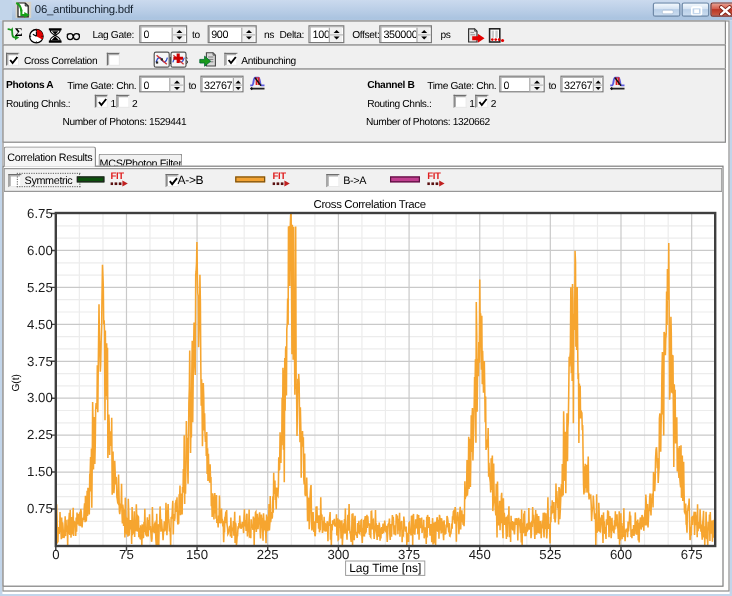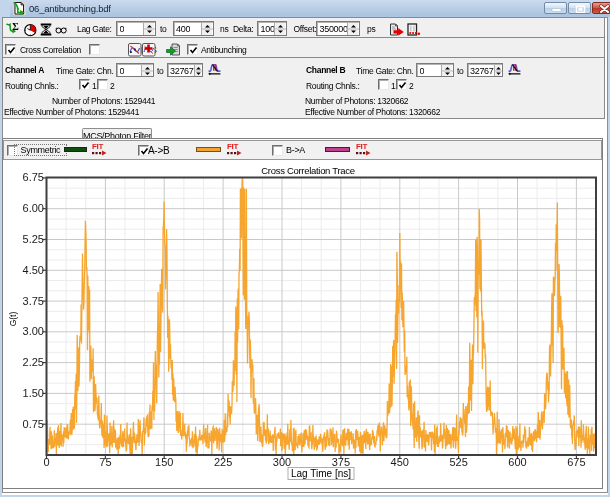--- a/index.html
+++ b/index.html
@@ -139,21 +139,21 @@
     <div class="ud">
         <svg width="11" height="12">
           <path d="M5.5 2 L8 4.5 L3 4.5 Z" fill="#000"></path>
           <path d="M5.5 10 L8 7.5 L3 7.5 Z" fill="#000"></path>
           <line x1="0" y1="6" x2="11" y2="6" stroke="#bbb" stroke-width="1"></line>
         </svg>
       </div>
     </div>
   <span class="lbl" style="left:160px; top:24px;">to</span>
   <div class="spin" style="left:172.5px; top:21px; width:41.5px;">
-      <span class="v">400</span>
+      <span class="v">900</span>
     <div class="ud">
         <svg width="11" height="12">
           <path d="M5.5 2 L8 4.5 L3 4.5 Z" fill="#000"></path>
           <path d="M5.5 10 L8 7.5 L3 7.5 Z" fill="#000"></path>
           <line x1="0" y1="6" x2="11" y2="6" stroke="#bbb" stroke-width="1"></line>
         </svg>
       </div>
     </div>
   <span class="lbl" style="left:220px; top:24px;">ns</span>
   <span class="lbl" style="left:233px; top:24px;">Delta:</span>
@@ -212,21 +212,21 @@
   </svg>
   <div class="cb" style="left:187px; top:44px;">
       <svg width="11" height="11">
         <path d="M2.5 5 L4.5 7.5 L8.5 2.5" stroke="#000" stroke-width="1.6" fill="none"></path>
       </svg>
     </div>
   <span class="lbl" style="left:201px; top:45px;">Antibunching</span>
 
   <div class="panel" id="p3"></div>
 
-  <span class="lbl bold" style="left:5px; top:65px;">Channel A</span>
+  <span class="lbl bold" style="left:5px; top:65px;">Photons A</span>
   <span class="lbl" style="left:56px; top:66px;">Time Gate: Chn.</span>
   <div class="spin" style="left:116px; top:62.5px; width:38px; height:14px;">
       <span class="v">0</span>
     <div class="ud">
         <svg width="11" height="12">
           <path d="M5.5 2 L8 4.5 L3 4.5 Z" fill="#000"></path>
           <path d="M5.5 10 L8 7.5 L3 7.5 Z" fill="#000"></path>
           <line x1="0" y1="6" x2="11" y2="6" stroke="#bbb" stroke-width="1"></line>
         </svg>
       </div>
@@ -252,21 +252,20 @@
   <span class="lbl" style="left:5px; top:81px;">Routing Chnls.:</span>
   <div class="cb" style="left:79px; top:79px;">
       <svg width="11" height="11">
         <path d="M2.5 5 L4.5 7.5 L8.5 2.5" stroke="#000" stroke-width="1.6" fill="none"></path>
       </svg>
     </div>
   <span class="lbl" style="left:92px; top:81px;">1</span>
   <div class="cb" style="left:97px; top:79px;"></div>
   <span class="lbl" style="left:110px; top:81px;">2</span>
   <span class="lbl" style="left:4px; top:96px;padding-left:48px;">Number of Photons: 1529441</span>
-  <span class="lbl" style="left:4px; top:107px;">Effective Number of Photons: 1529441</span>
 
   <span class="lbl bold" style="left:306px; top:65px;text-align:right;">Channel B</span>
   <span class="lbl" style="left:356px; top:66px;">Time Gate: Chn.</span>
   <div class="spin" style="left:416px; top:62.5px; width:38px; height:14px;">
       <span class="v">0</span>
     <div class="ud">
         <svg width="11" height="12">
           <path d="M5.5 2 L8 4.5 L3 4.5 Z" fill="#000"></path>
           <path d="M5.5 10 L8 7.5 L3 7.5 Z" fill="#000"></path>
           <line x1="0" y1="6" x2="11" y2="6" stroke="#bbb" stroke-width="1"></line>
@@ -294,22 +293,22 @@
   <span class="lbl" style="left:306px; top:81px;">Routing Chnls.:</span>
   <div class="cb" style="left:378px; top:79px;"></div>
   <span class="lbl" style="left:391px; top:81px;">1</span>
   <div class="cb" style="left:396px; top:79px;">
       <svg width="11" height="11">
         <path d="M2.5 5 L4.5 7.5 L8.5 2.5" stroke="#000" stroke-width="1.6" fill="none"></path>
       </svg>
     </div>
   <span class="lbl" style="left:409px; top:81px;">2</span>
   <span class="lbl" style="left:305px; top:96px;">Number of Photons: 1320662</span>
-  <span class="lbl" style="left:305px; top:107px;">Effective Number of Photons: 1320662</span>
-
+
+  <div class="tab" style="left:3px; top:122px; width:77px; height:17px; background:#f6f6f6; z-index:3; line-height:17px;">Correlation Results</div>
   <div class="tab" style="left:82px; top:128px; width:70px; height:15px; line-height:14px;text-align:center;">MCS/Photon Filter</div>
   <div id="tabpage"></div>
   <div id="legend"></div>
 
   <div class="cb" style="left:7px; top:145px; z-index:5;"></div>
   <span class="lbl" style="left:15px; top:145px; z-index:5; outline:1px dotted #777; font-size:9px; padding:0 5.5px;">Symmetric</span>
   <div class="sw" style="left:64px; width:23px; background:#0c500c; border:1px solid #222; height:5px; top:147px; z-index:5;"></div>
   <svg class="fit" style="left:92px;" width="16" height="15">
       <text x="0" y="7" font-size="8" font-weight="bold" fill="#e02020" letter-spacing="-0.3">FIT</text>
       <rect x="0" y="10" width="2.2" height="2.2" fill="#5a1010"></rect>

